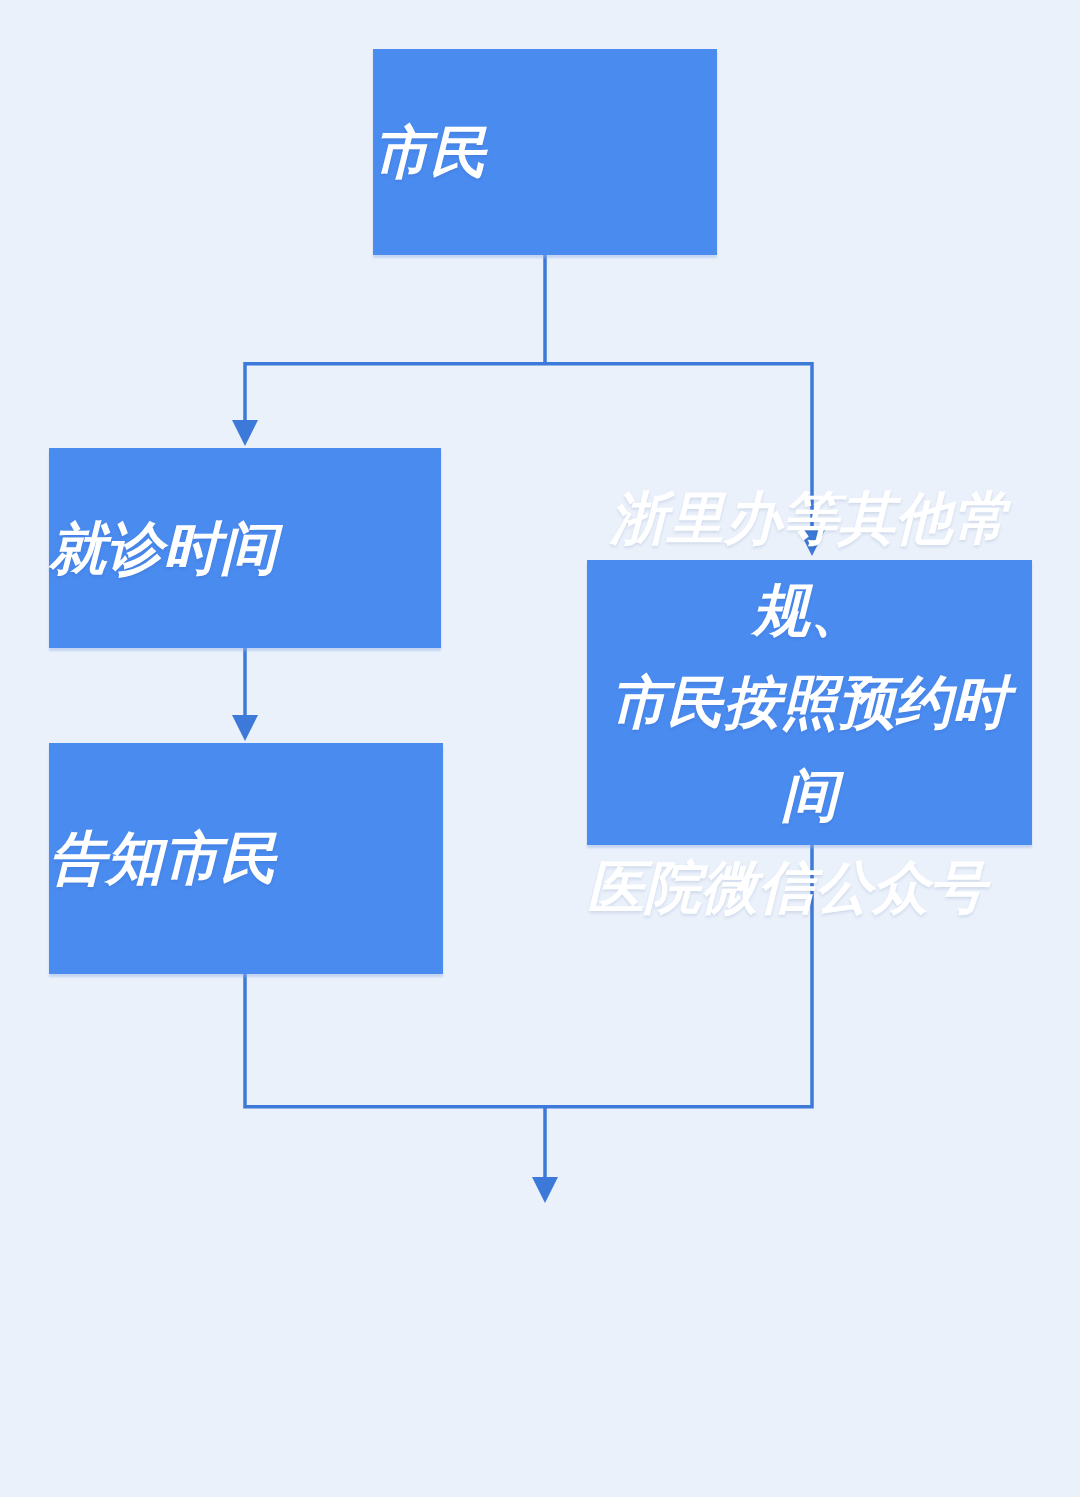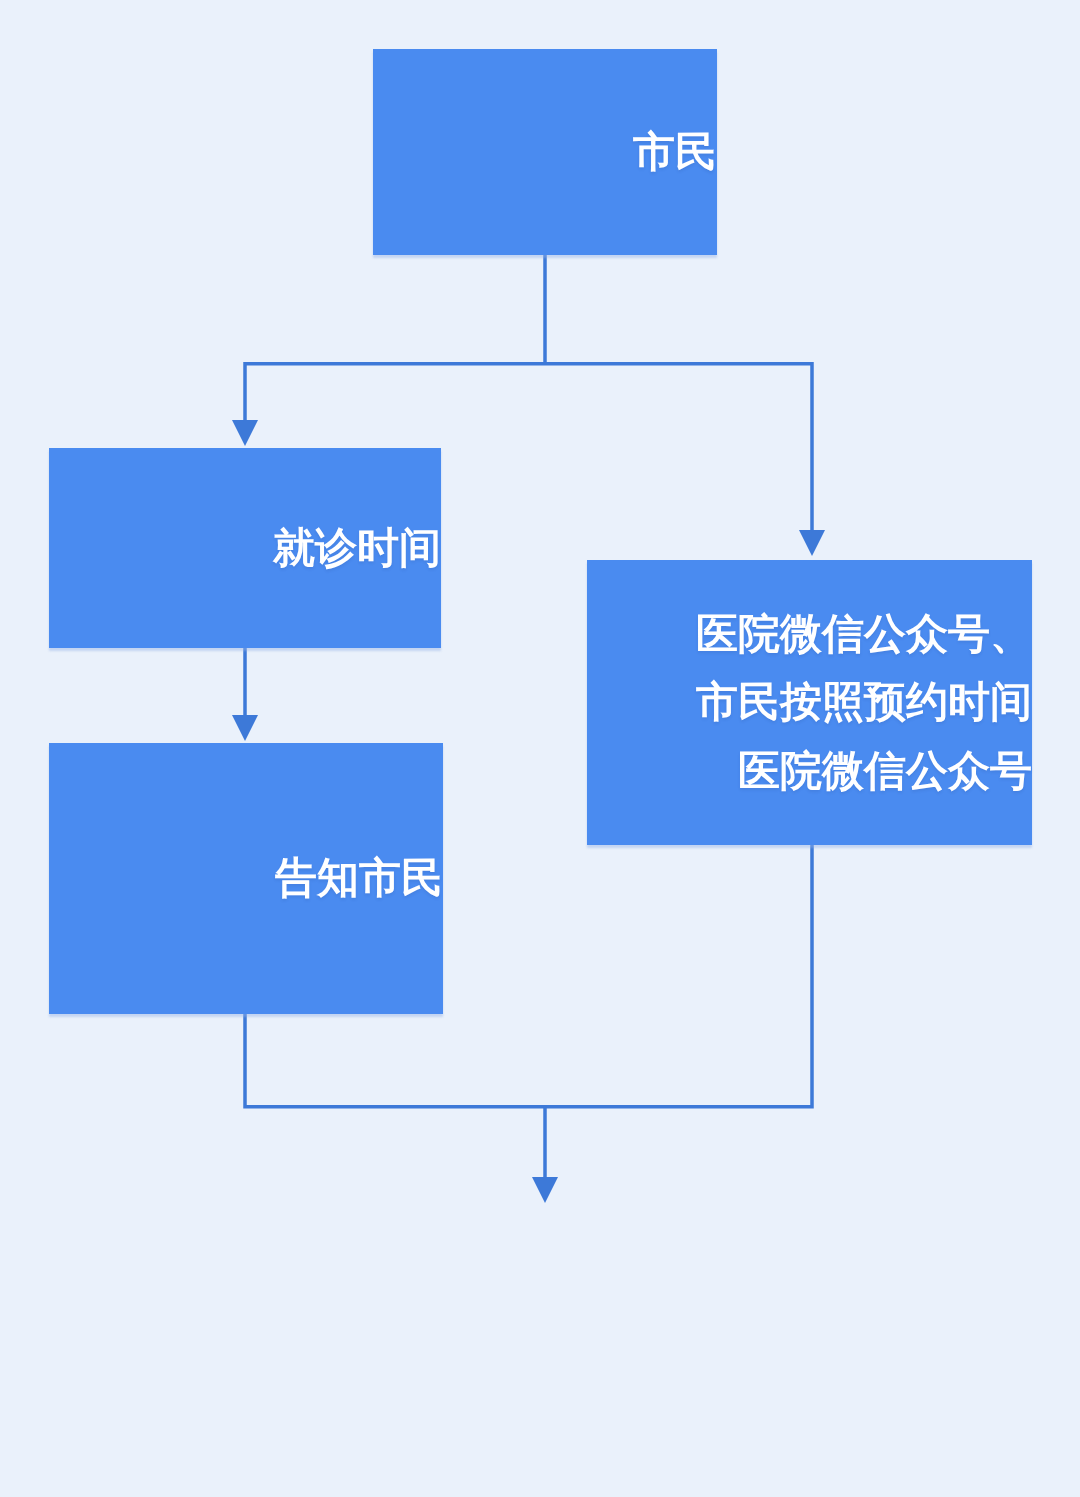--- a/index.html
+++ b/index.html
@@ -19,35 +19,36 @@
     position: absolute;
     left: 0;
     top: 0;
     width: 1080px;
     height: 1497px;
   }
   .node {
     position: absolute;
     display: flex;
     flex-direction: column;
-    align-items: flex-end;
+    align-items: flex-start;
     justify-content: center;
     background: #4a8bf0;
     color: #ffffff;
     font-weight: bold;
-    font-size: 42px;
+    font-size: 57px;
     line-height: 1.62;
     text-align: center;
     text-shadow: 0 2px 3px rgba(30, 60, 120, 0.12);
     box-shadow: 0 3px 2px rgba(150, 180, 230, 0.45);
+    font-style: italic;
   }
   #node-citizen        { left: 373px; top: 49px;   width: 344px; height: 206px; }
   #node-phone-booking  { left: 49px;  top: 448px;  width: 392px; height: 200px; }
   #node-other-channels { left: 587px; top: 560px;  width: 445px; height: 285px; }
-  #node-inform-citizen { left: 49px;  top: 743px;  width: 394px; height: 271px; }
+  #node-inform-citizen { left: 49px;  top: 743px;  width: 394px; height: 231px; }
   #node-attend-visit   { left: 283px; top: 1205px; width: 532px; height: 208px; }
   .node .line { display: block; }
 </style>
 </head>
 <body>
 
 <div class="canvas" style="background-color: rgb(234, 241, 251);">
 
   <svg class="connectors" viewBox="0 0 1080 1497" xmlns="http://www.w3.org/2000/svg">
 
@@ -67,21 +68,21 @@
 
   <div class="node" id="node-citizen">
     <span class="line">市民</span>
   </div>
 
   <div class="node" id="node-phone-booking">
     <span class="line">就诊时间</span>
   </div>
 
   <div class="node" id="node-other-channels">
-    <span class="line">医院微信公众号、</span>
+    <span class="line">浙里办等其他常规、</span>
     <span class="line">市民按照预约时间</span>
     <span class="line">医院微信公众号</span>
   </div>
 
   <div class="node" id="node-inform-citizen">
     <span class="line">告知市民</span>
   </div>
 
 
 </div>

